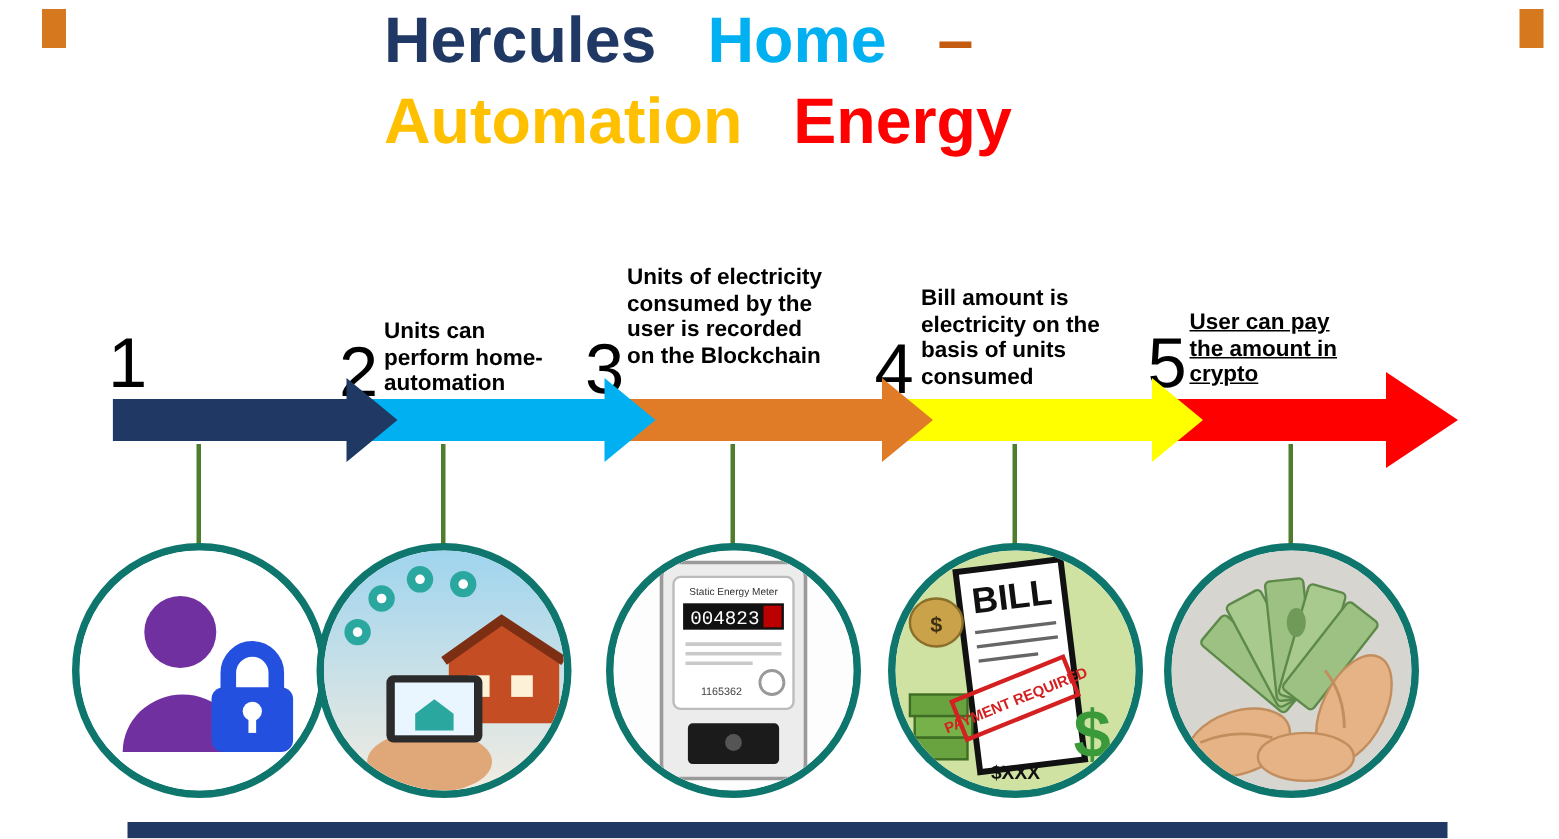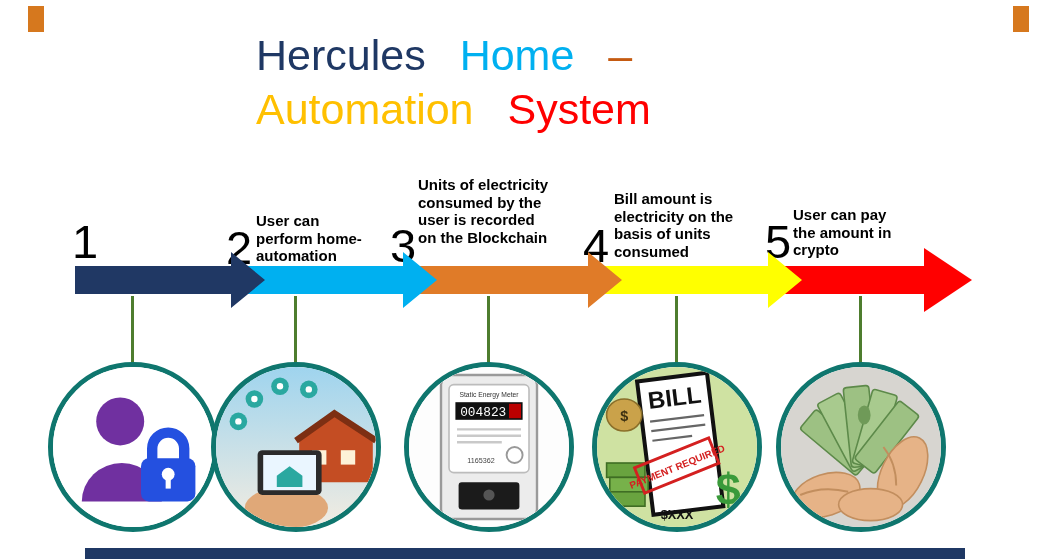--- a/index.html
+++ b/index.html
@@ -3,21 +3,21 @@
 <meta charset="utf-8">
 <style>
   html,body{margin:0;padding:0;background:#fff;}
   .canvas{position:relative;width:1039px;height:559px;background:#ffffff;overflow:hidden;
           font-family:"Liberation Sans",sans-serif;}
   
   .accent{position:absolute;top:6px;width:16px;height:26px;background:#D6781E;}
   .accent.left{left:28px;} .accent.right{left:1013px;}
   .footer-bar{position:absolute;left:85px;top:548px;width:880px;height:11px;background:#1F3864;}
   
-  .title{position:absolute;left:256px;top:28px;font-size:43px;font-weight:400;line-height:54px;white-space:nowrap;}
+  .title{position:absolute;left:256px;top:0;font-size:43px;font-weight:700;line-height:54px;white-space:nowrap;}
   .title span{display:inline-block;margin-right:22px;}
   .w-hercules{color:#1F3864;} .w-home{color:#00B0F0;} .w-dash{color:#C55A11;}
   .w-automation{color:#FFC000;} .w-system{color:#FF0000;}
   
   .step-num{position:absolute;font-size:47px;font-weight:500;color:#000;}
   .step-label{position:absolute;font-size:15px;font-weight:700;color:#000;line-height:1.18;}
   
   .arrow-seg{position:absolute;top:252px;height:56px;
     clip-path:polygon(0 25%,calc(100% - 34px) 25%,calc(100% - 34px) 0,100% 50%,calc(100% - 34px) 100%,calc(100% - 34px) 75%,0 75%);}
   .arrow-seg.last{top:248px;height:64px;
@@ -39,34 +39,34 @@
   <div class="footer-bar"></div>
 
   <div class="title">
     <div>
       <span class="w-hercules">Hercules</span>
       <span class="w-home">Home</span>
       <span class="w-dash">–</span>
     </div>
     <div>
       <span class="w-automation">Automation</span>
-      <span class="w-system">System</span>
+      <span class="w-system">Energy</span>
     </div>
   </div>
 
   <div class="step-num" style="left:72px;top:214px;">1</div>
   <div class="step-num" style="left:226px;top:220px;">2</div>
   <div class="step-num" style="left:390px;top:218px;">3</div>
   <div class="step-num" style="left:583px;top:218px;">4</div>
   <div class="step-num" style="left:765px;top:214px;">5</div>
 
-  <div class="step-label" style="left:256px;top:212px;width:108px;">User can perform home-automation</div>
+  <div class="step-label" style="left:256px;top:212px;width:108px;">Units can perform home-automation</div>
   <div class="step-label" style="left:418px;top:176px;width:138px;">Units of electricity consumed by the user is recorded on the Blockchain</div>
   <div class="step-label" style="left:614px;top:190px;width:138px;">Bill amount  is electricity on the basis of units consumed</div>
-  <div class="step-label" style="left:793px;top:206px;width:104px;">User can pay the amount in crypto</div>
+  <div class="step-label" style="left:793px;top:206px;width:104px;text-decoration:underline;">User can pay the amount in crypto</div>
 
   <div class="arrow-seg" style="left: 75px; width: 190px; z-index: 5; background: rgb(32, 56, 100);"></div>
   <div class="arrow-seg" style="left: 231px; width: 206px; z-index: 4; background: rgb(0, 176, 240);"></div>
   <div class="arrow-seg" style="left: 403px; width: 219px; z-index: 3; background: rgb(224, 123, 40);"></div>
   <div class="arrow-seg" style="left: 588px; width: 214px; z-index: 2; background: rgb(255, 255, 0);"></div>
   <div class="arrow-seg last" style="left: 768px; width: 204px; z-index: 1; background: rgb(255, 0, 0);"></div>
 
   <div class="connector" style="left:131px;"></div>
   <div class="connector" style="left:294px;"></div>
   <div class="connector" style="left:487px;"></div>

